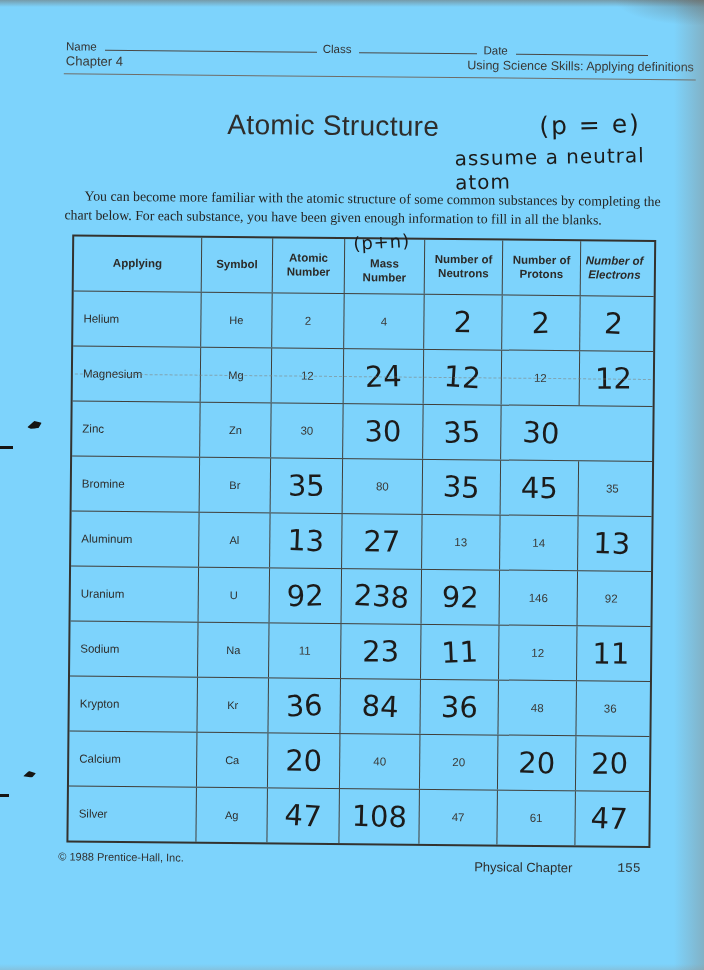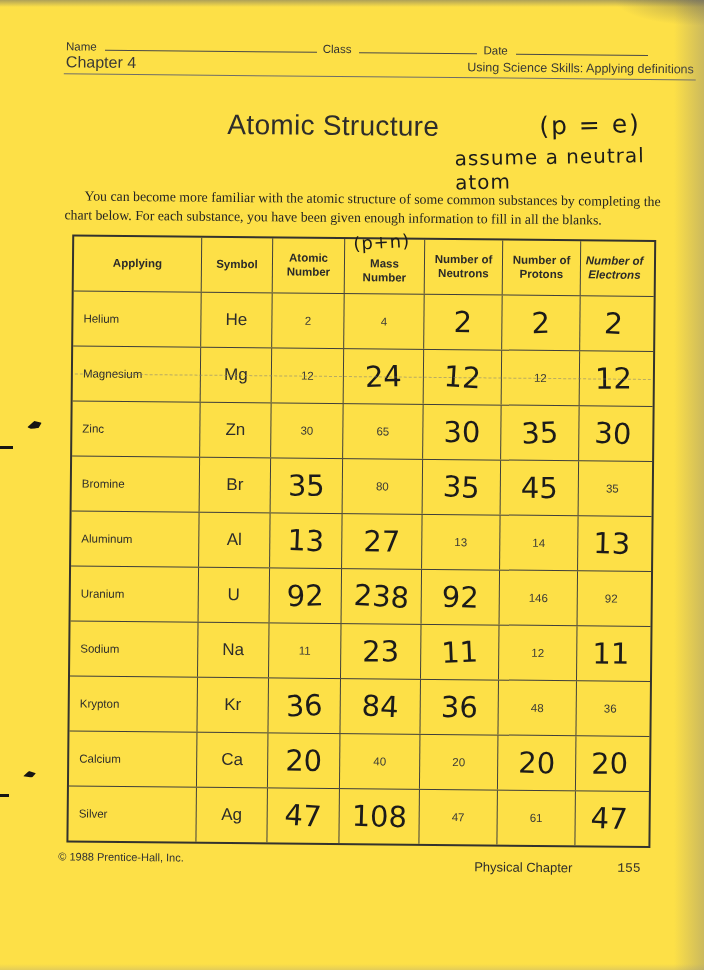--- a/index.html
+++ b/index.html
@@ -2,42 +2,42 @@
 <html><head>
 <meta charset="utf-8">
 <style>
   html,body { margin:0; padding:0; }
   body {
     width:704px; height:970px; position:relative; overflow:hidden;
     background:#e3e0da;
     font-family:"Liberation Sans", sans-serif;
     color:#2b2a28;
   }
-  .page { position:absolute; inset:0; background:#fde047; }
+  .page { position:absolute; inset:0; background:#7dd3fc; }
   
   .edge-top { position:absolute; top:0; left:0; right:0; height:7px;
     background:linear-gradient(180deg, rgba(110,108,102,.55), rgba(110,108,102,0)); }
   .edge-right { position:absolute; top:0; right:0; bottom:0; width:30px;
     background:linear-gradient(270deg, rgba(135,132,124,.42), rgba(135,132,124,0)); }
   .edge-corner { position:absolute; top:0; right:0; width:90px; height:26px;
     background:radial-gradient(ellipse at top right, rgba(95,93,88,.5), rgba(95,93,88,0) 70%); }
   .edge-bottom { position:absolute; left:0; right:0; bottom:0; height:6px;
     background:linear-gradient(0deg, rgba(150,147,140,.25), rgba(150,147,140,0)); }
 
   .tilt { position:absolute; inset:0; transform:rotate(0.55deg); transform-origin:340px 470px; }
 
   
   .formline { position:absolute; left:62px; top:40px; width:628px; display:flex; align-items:baseline; font-size:11.5px; color:#333; }
   .fl-label { white-space:nowrap; }
   .ul { border-bottom:1.3px solid #4a4947; height:12px; }
   .ul-name { width:212px; margin:0 6px 0 8px; }
   .ul-class { width:118px; margin:0 6px 0 8px; }
   .ul-date { width:132px; margin:0 0 0 8px; }
   .subline { position:absolute; left:62px; top:56px; width:628px; display:flex; justify-content:space-between; align-items:baseline; }
-  .chapter { font-size:16px; color:#3a3936; }
+  .chapter { font-size:13px; color:#3a3936; }
   .skills { font-size:12.5px; color:#3a3936; }
   .ruleline { position:absolute; left:60px; top:76px; width:632px; border-bottom:1.2px solid #6f6d68; }
 
   
   .title { position:absolute; left:180px; top:110px; width:300px; text-align:center;
     font-size:28px; font-weight:500; letter-spacing:.3px; color:#2e2d2b; }
 
   
   .hw { font-family:"DejaVu Sans", sans-serif; color:#1c1b1a; font-weight:400; }
   .hw-pe { position:absolute; left:536px; top:108px; font-size:25px; transform:rotate(-2deg); letter-spacing:2px; }
@@ -54,21 +54,21 @@
     border:2px solid #33322e; background:transparent; --cols:128px 71px 72px 80px 78px 78px 67px; }
   .thead { display:grid; grid-template-columns:var(--cols); height:54px; }
   .trow  { display:grid; grid-template-columns:var(--cols); height:54px; border-top:1.2px solid #403f3b; position:relative; }
   .th { border-right:1.2px solid #403f3b; display:flex; align-items:center; justify-content:center;
     text-align:center; font-size:11.5px; font-weight:bold; line-height:1.2; color:#2c2b29; padding:2px; }
   .th:last-child { border-right:none;font-style:italic; }
   .th:nth-child(4) span { margin-top:10px; }
   .td { border-right:1.2px solid #403f3b; display:flex; align-items:center; justify-content:center; overflow:visible; }
   .td:last-child { border-right:none; }
   .td.sub { justify-content:flex-start; padding-left:10px; font-size:11.5px; color:#2e2d2b; }
-  .td.sym { font-size:17px; color:#2e2d2b; }
+  .td.sym { font-size:11px; color:#2e2d2b; }
   .pr { font-size:11.5px; color:#3a3936; }
   .hwc { font-size:29px; line-height:1; }
   .dashline::after { content:""; position:absolute; left:2px; right:2px; top:50%;
     border-top:1px dashed rgba(130,128,120,.55); pointer-events:none; }
 
   
   .copyright { position:absolute; left:62px; top:853px; font-size:11px; color:#333; }
   .bookname  { position:absolute; left:478px; top:858px; font-size:13px; color:#2f2e2c; }
   .pagenum   { position:absolute; left:621px; top:858px; font-size:13px; color:#2f2e2c;font-family:Liberation Mono, monospace; }
 
@@ -184,23 +184,20 @@
             <div class="td sub">
               <span>Zinc</span>
             </div>
             <div class="td sym">
               <span>Zn</span>
             </div>
             <div class="td num">
               <span class="pr">30</span>
             </div>
             <div class="td num">
-              <span class="pr">65</span>
-            </div>
-            <div class="td num">
               <span class="hw hwc" style="transform: rotate(-1deg);">30</span>
             </div>
             <div class="td num">
               <span class="hw hwc" style="transform: rotate(-3deg);">35</span>
             </div>
             <div class="td num">
               <span class="hw hwc" style="transform: rotate(2deg);">30</span>
             </div>
           </div>
           <div class="trow">

